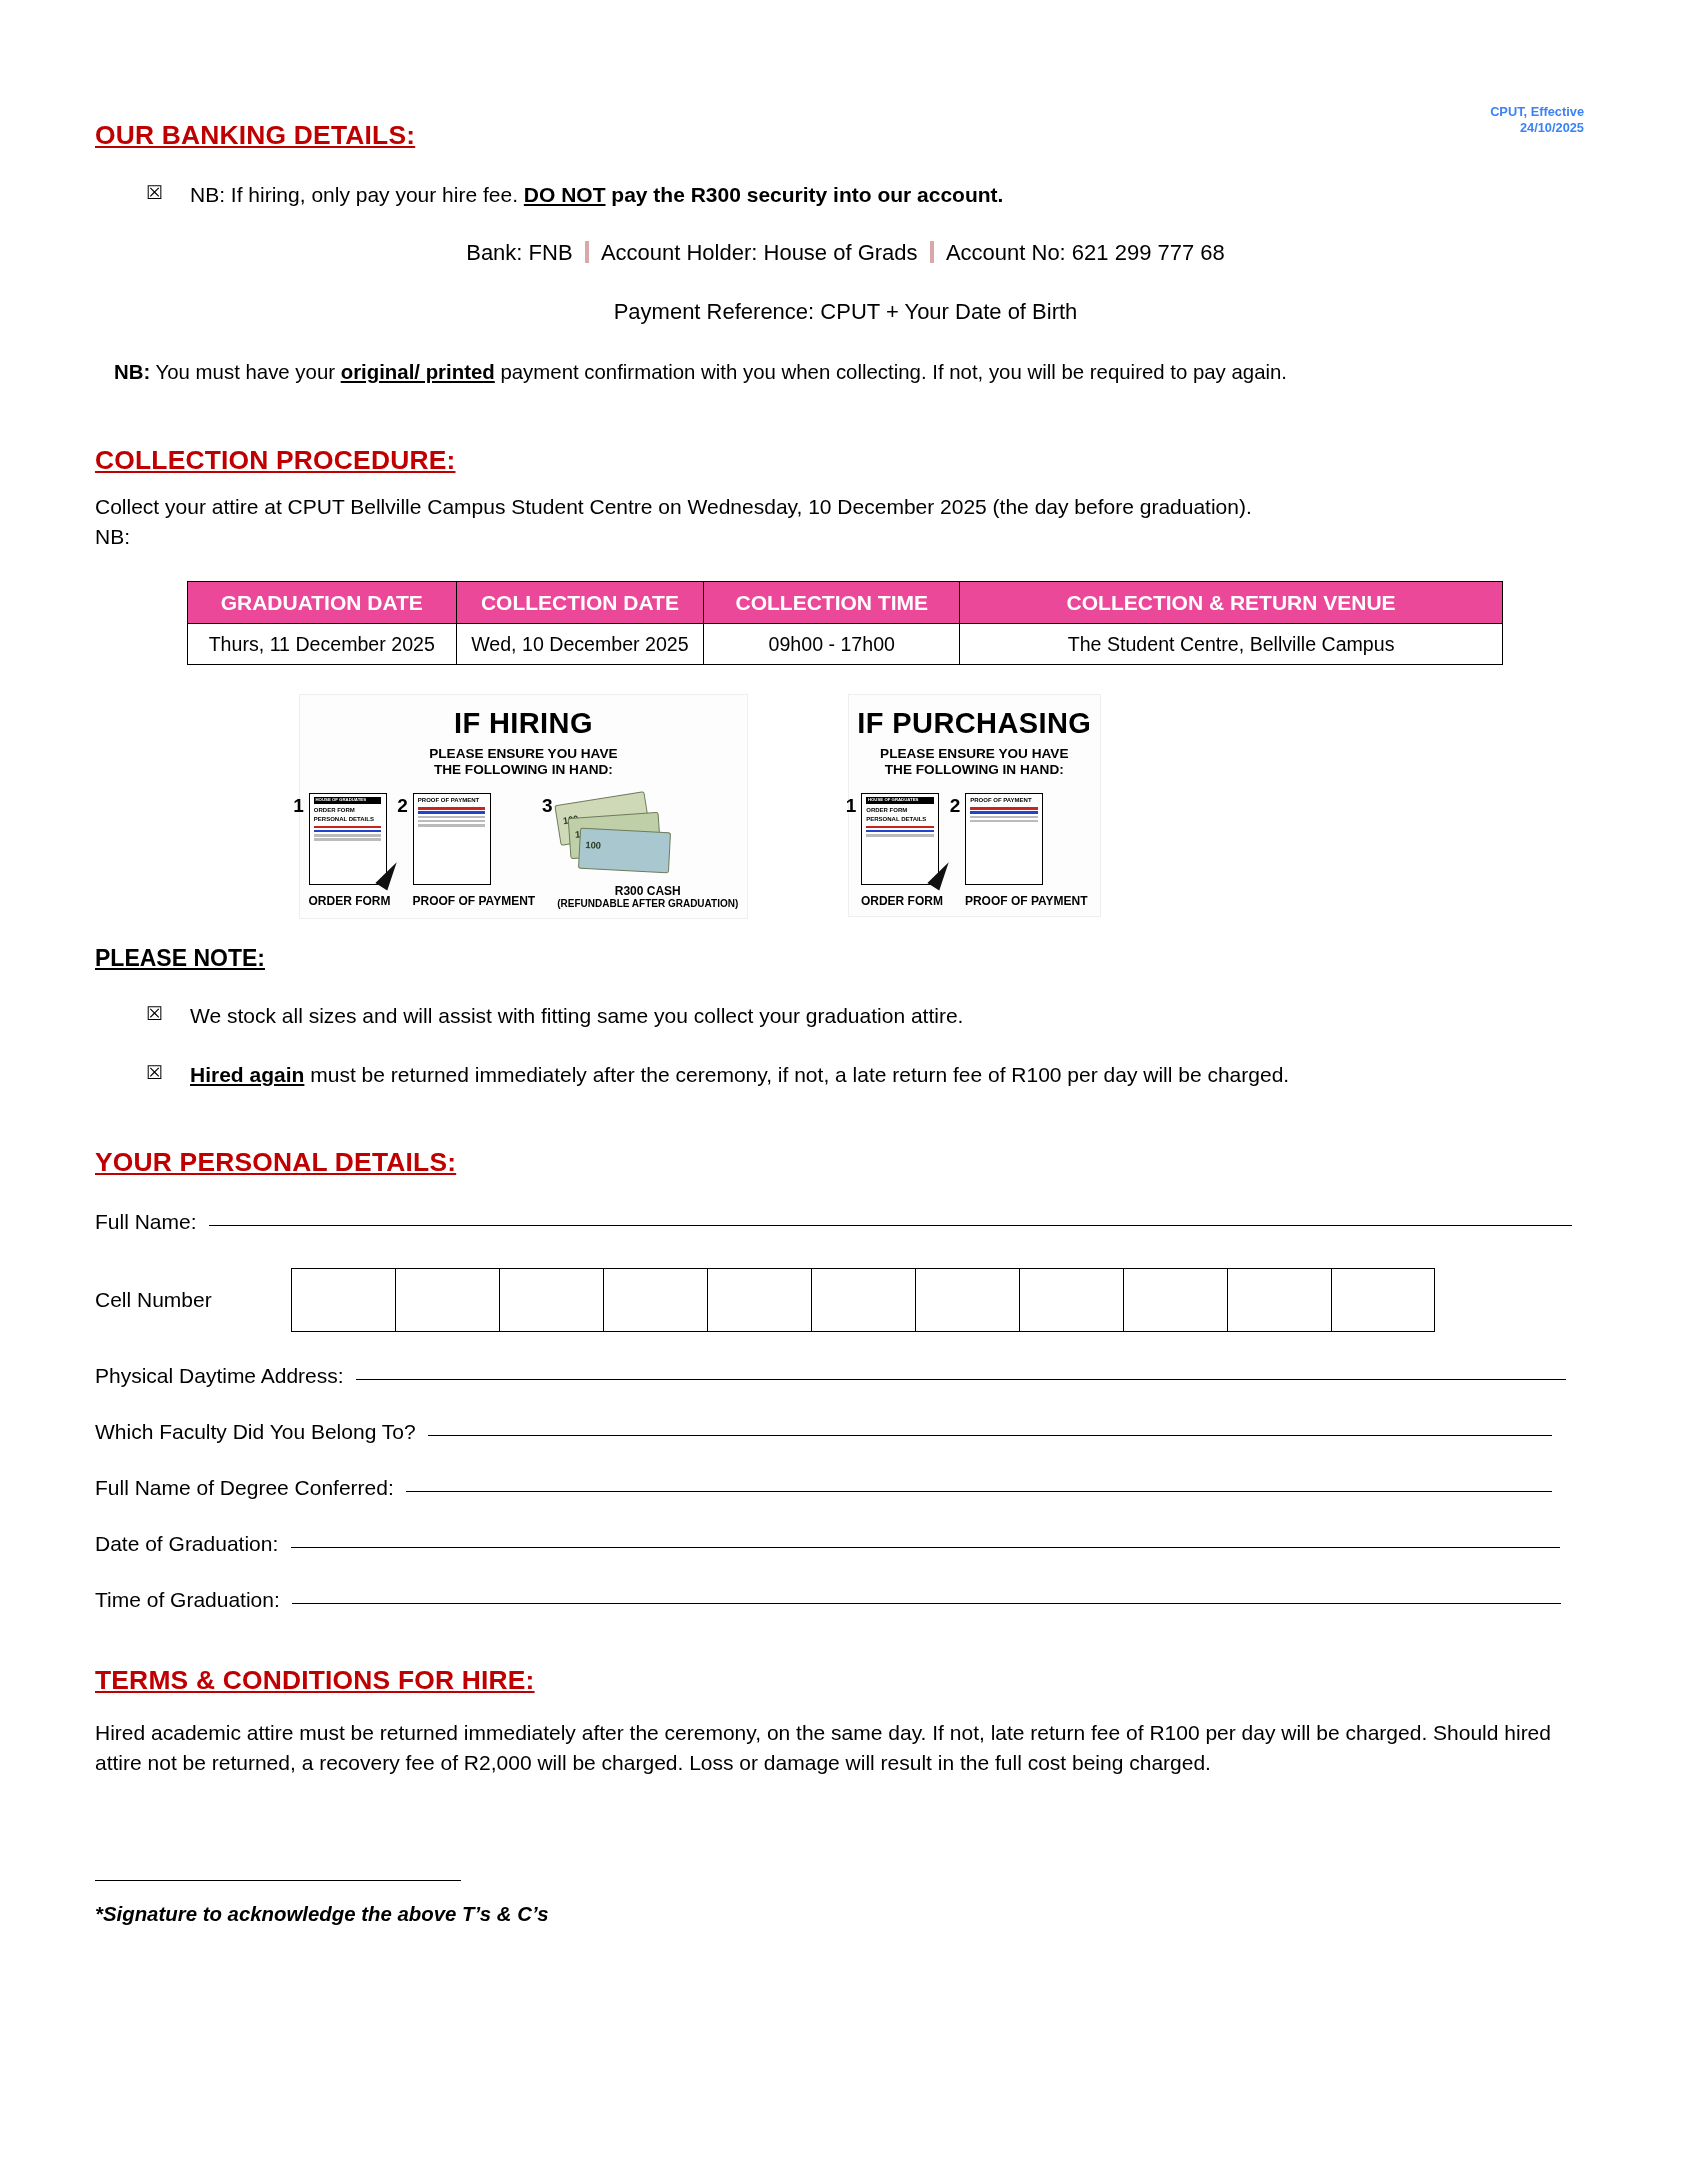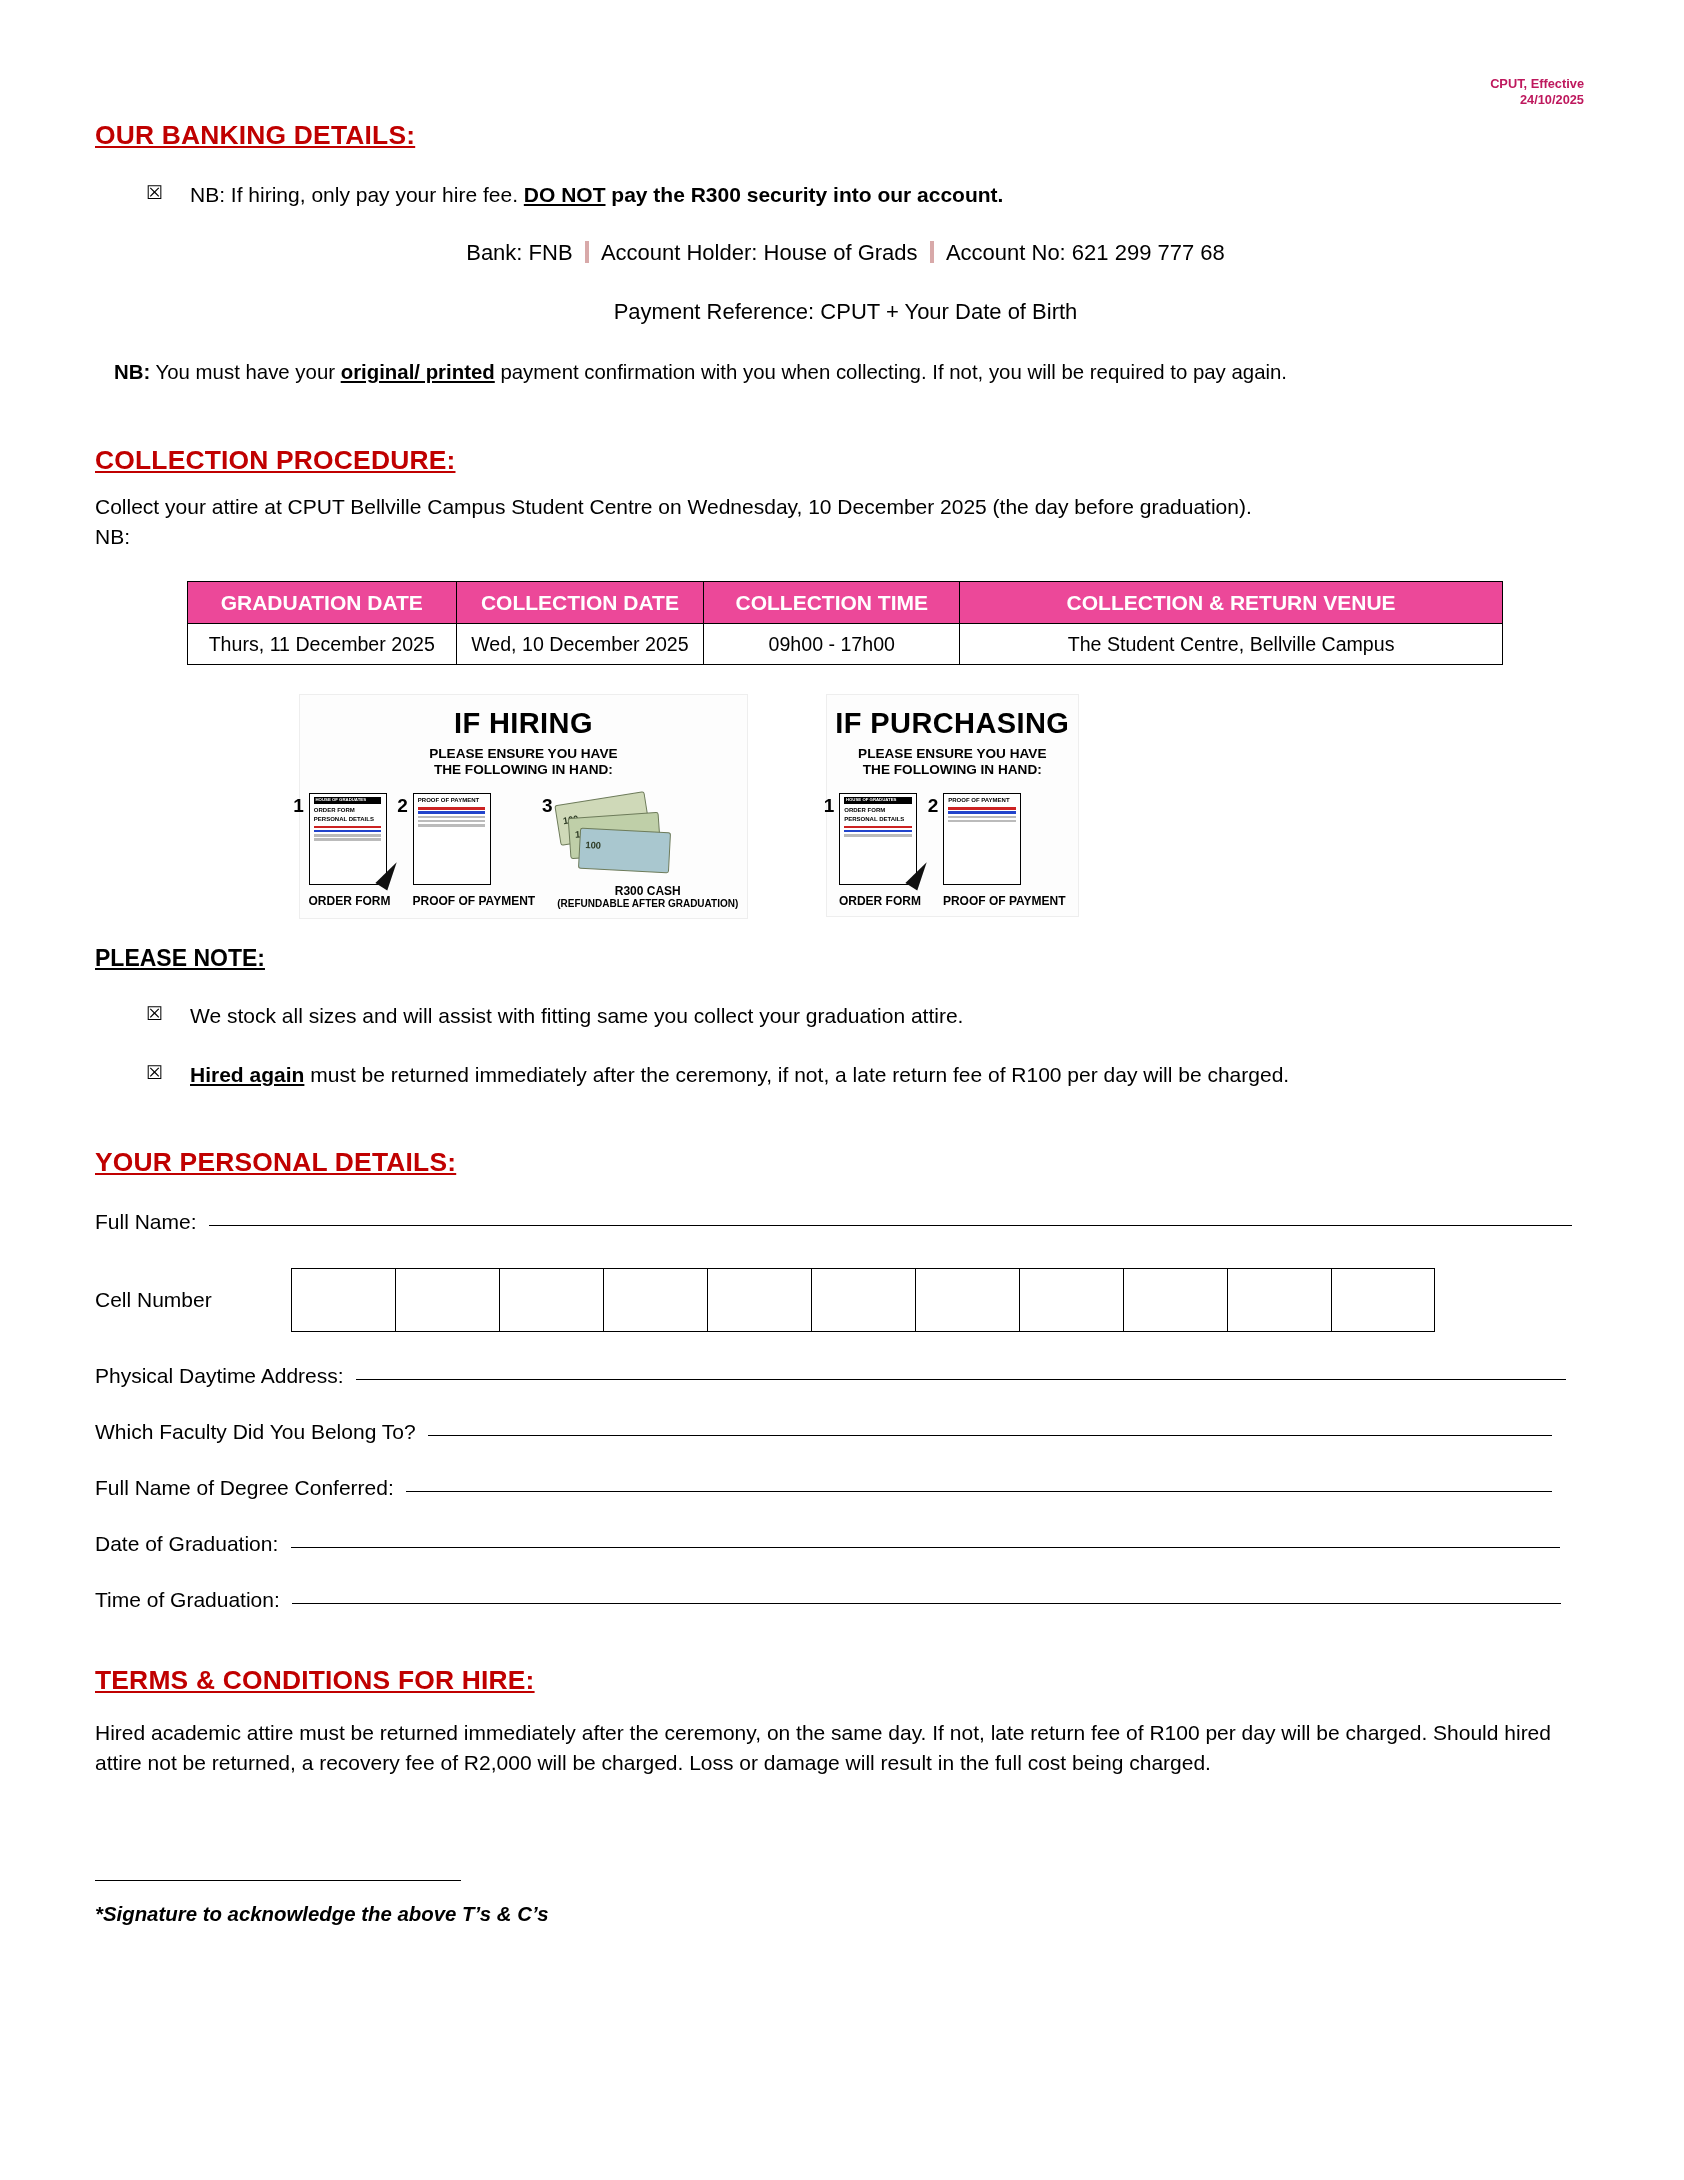--- a/index.html
+++ b/index.html
@@ -14,26 +14,26 @@
   .page {
     position: relative;
     width: 1685px;
     min-height: 2181px;
     background: #ffffff;
     box-sizing: border-box;
     padding: 60px 89px 34px 95px;
   }
   .corner-note {
     position: absolute;
-    top: 76px;
+    top: 104px;
     right: 101px;
     text-align: right;
     font-size: 12.8px;
     line-height: 1.25;
-    color: #be185d;
+    color: #3b82f6;
     font-weight: bold;
   }
   h2.section {
     color: #c00000;
     font-size: 26.4px;
     font-weight: bold;
     text-decoration: underline;
     margin: 0 0 15.3px 0;
     letter-spacing: 0.2px;
   }
@@ -97,21 +97,21 @@
   }
   table.sched td {
     font-size: 19.6px;
     padding: 8.5px 5.1px;
     border: 0.9px solid #000;
     text-align: center;
   }
   .posters {
     display: flex;
     margin: 29px 0 0 204px;
-    gap: 78px;
+    gap: 100px;
     align-items: flex-start;
   }
   .poster {
     background: #fdfdfd;
     border: 0.9px solid #eee;
     padding: 12px 8.5px 8.5px 8.5px;
     text-align: center;
   }
   .poster .ptitle {
     font-size: 29px;

